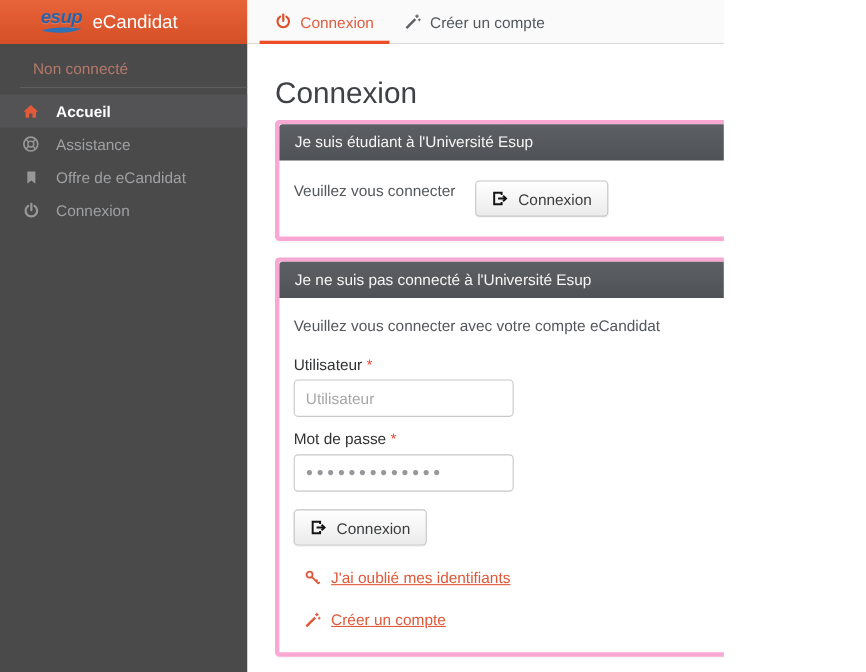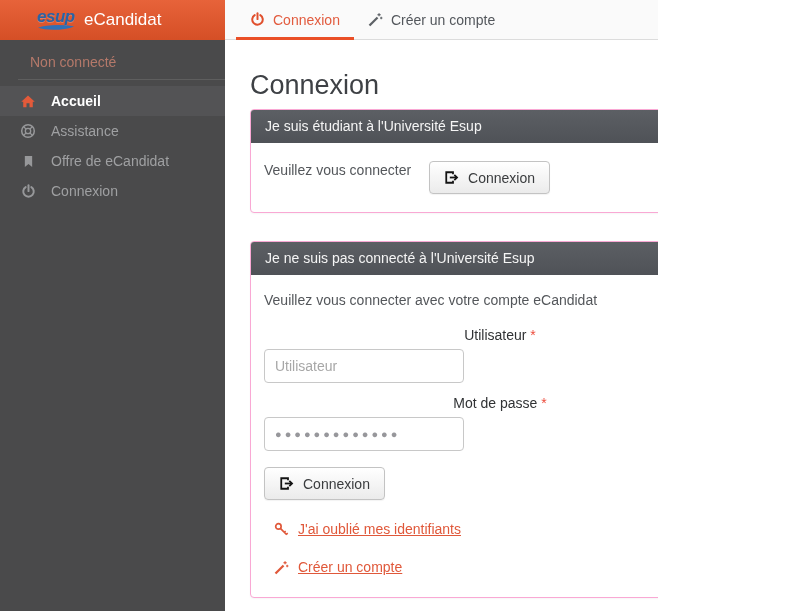--- a/index.html
+++ b/index.html
@@ -41,32 +41,32 @@
   }
   .tab { position: relative; display: flex; align-items: center; gap: 8px; padding: 0 14px; font-size: 14px; color: #53575c; cursor: pointer; }
   .t-icon { width: 15px; height: 15px; display: inline-flex; color: #5d6166; }
   .tab.active { color: #e25b3e; }
   .tab.active .t-icon { color: #e04f2c; }
   .tab.active::after { content: ""; position: absolute; left: 0; right: 0; bottom: -1px; height: 3px; background: var(--accent, #ea4f27); }
 
   .content { padding: 20px 0 0 25px; overflow: hidden; }
   .page-title { font-size: 27px; font-weight: 300; color: #3e4145; margin: 10px 0 9px; line-height: 30px; }
 
-  .panel { width: 500px; border: 1px solid #f9a8d4; border-radius: 4px; background: #fff; margin-bottom: 28px; box-shadow: 0 1px 2px rgba(0,0,0,.04); }
+  .panel { width: 500px; border: 4px solid #f9a8d4; border-radius: 4px; background: #fff; margin-bottom: 15px; box-shadow: 0 1px 2px rgba(0,0,0,.04); }
   .panel-header {
     background: linear-gradient(180deg, #5c5f64, #4f5257);
     color: #f5f5f5; font-size: 14px; line-height: 19px; padding: 7px 14px;
     border-radius: 3px 3px 0 0;
   }
   .inline-row { display: flex; gap: 18px; padding: 18px 13px; }
   .panel-body { padding: 14px 13px 16px; }
   .body-text { font-size: 14px; color: #54575b; line-height: 19px; }
   .intro { margin: 2px 0 17px; }
 
-  .field-label { font-size: 14px; color: #303234; margin-bottom: 5px; line-height: 17px; text-align: center; }
+  .field-label { font-size: 14px; color: #303234; margin-bottom: 5px; line-height: 17px; }
   .req { color: var(--required, #ed4c3c); }
   .text-input {
     display: block; width: 200px; height: 34px; border: 1px solid #c8c8c8; border-radius: 4px;
     padding: 0 10px; font-size: 14px; color: #474747; background: #fff; font-family: inherit;
     margin-bottom: 12px; outline: none;
   }
   .text-input::placeholder { color: #a7a7a7; }
   .text-input.password { color: #97979b; font-size: 11px; letter-spacing: 3px; margin-bottom: 16px; }
 
   .btn {

